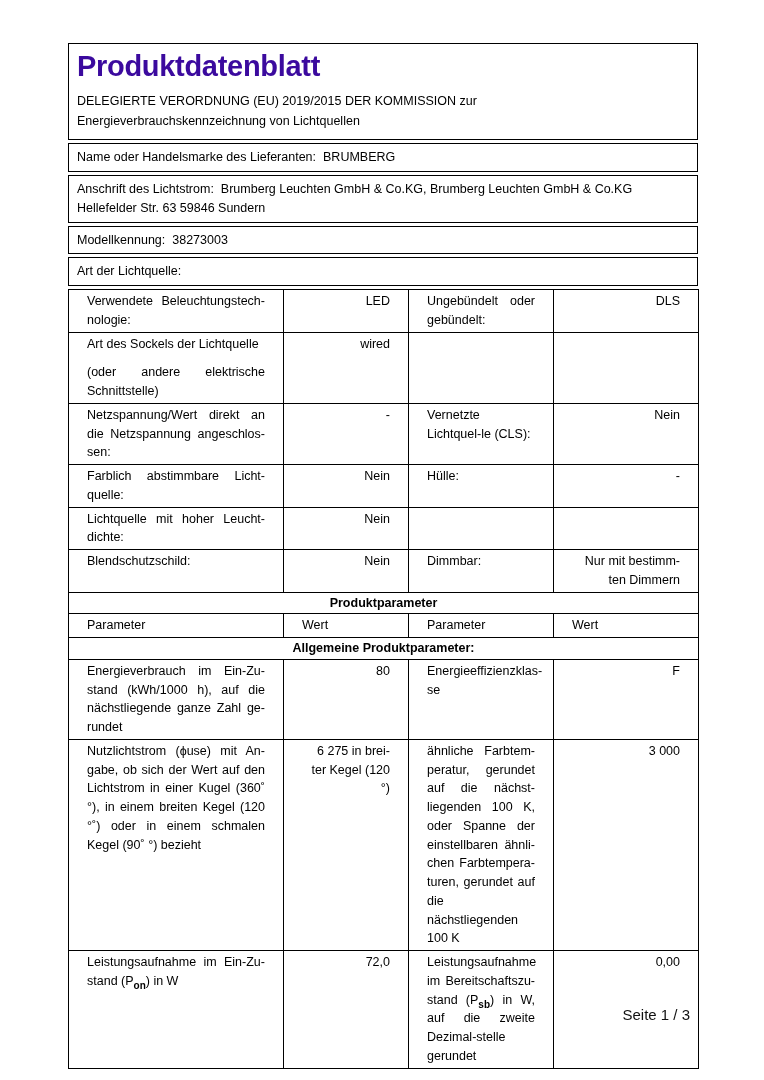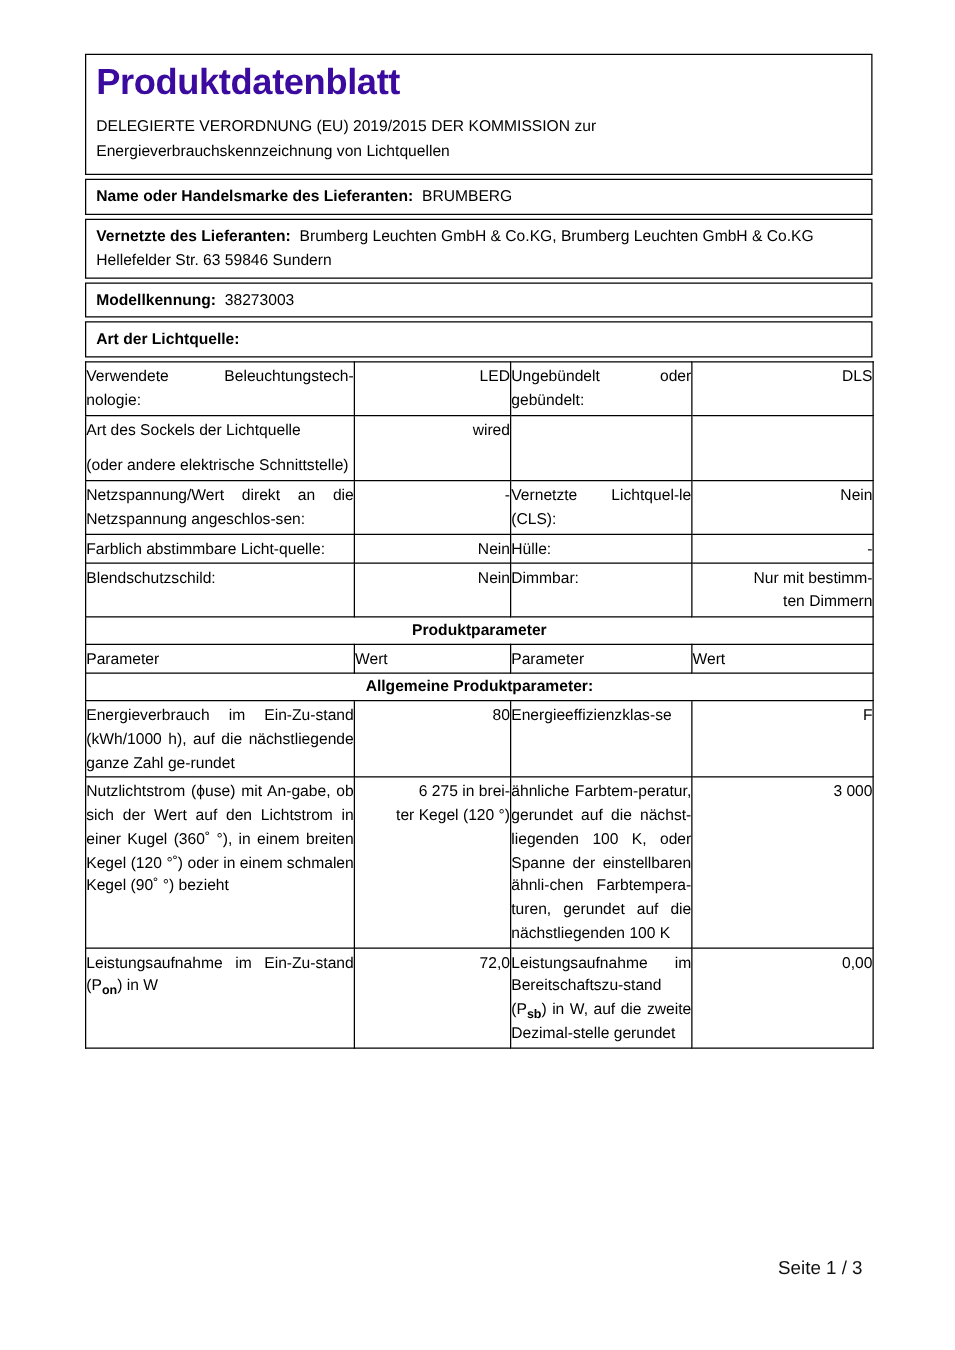--- a/index.html
+++ b/index.html
@@ -10,26 +10,26 @@
     font-family:"Liberation Sans","DejaVu Sans",sans-serif;
     font-size:12.5px; color:#000; overflow:hidden;
   }
   .content { position:absolute; left:68px; top:43px; width:630px; }
 
   .box { border:1.5px solid #000; margin-bottom:3px; padding:4px 8px; line-height:1.5; }
   .header-box { padding:4px 8px 8px; }
   .doc-title { font-size:29px; font-weight:700; color:var(--accent); line-height:1.2; margin:1px 0 7px; letter-spacing:-0.3px; }
   .subtitle-line { line-height:1.62; }
 
-  .label { font-weight:700; }
+  .label { font-weight:400; }
   .inline-value { margin-left:7px; }
 
   table.params { border-collapse:collapse; width:630px; table-layout:fixed; }
   table.params td {
-    border:1.5px solid #000; padding:2px 0; vertical-align:top; line-height:1.5;
+    border:1.5px solid #000; padding:2px 18px; vertical-align:top; line-height:1.5;
   }
   td.param { text-align:justify; }
   td.val { text-align:right; white-space:pre-line; }
   tr.band td { text-align:center; font-weight:700; padding:1px 6px; }
   tr.colhead td { text-align:left; }
   .p2gap { margin-top:10px; }
   sub { font-size:10px; line-height:0;font-weight:bold; }
 
   .footer {
     position:absolute; top:1006px; right:74px; font-size:15px; color:#111;
@@ -47,21 +47,21 @@
         <div class="subtitle-line">DELEGIERTE VERORDNUNG (EU) 2019/2015 DER KOMMISSION zur</div>
         <div class="subtitle-line">Energieverbrauchskennzeichnung von Lichtquellen</div>
       </div>
     </div>
 
     <div class="box">
       <span class="label">Name oder Handelsmarke des Lieferanten:</span><span class="inline-value">BRUMBERG</span>
     </div>
 
     <div class="box">
-      <span class="label">Vernetzte des Lieferanten:</span><span class="inline-value">Brumberg Leuchten GmbH &amp; Co.KG, Brumberg Leuchten GmbH &amp; Co.KG Hellefelder Str. 63 59846 Sundern</span>
+      <span class="label">Anschrift des Lichtstrom:</span><span class="inline-value">Brumberg Leuchten GmbH &amp; Co.KG, Brumberg Leuchten GmbH &amp; Co.KG Hellefelder Str. 63 59846 Sundern</span>
     </div>
 
     <div class="box">
       <span class="label">Modellkennung:</span><span class="inline-value">38273003</span>
     </div>
 
     <div class="box">
       <span class="label">Art der Lichtquelle:</span>
     </div>
 
@@ -93,20 +93,26 @@
         <td class="param">Netzspannung/Wert direkt an die Netzspannung angeschlos-sen:</td>
         <td class="val">-</td>
         <td class="param">Vernetzte Lichtquel-le (CLS):</td>
         <td class="val">Nein</td>
       </tr>
       <tr>
         <td class="param">Farblich abstimmbare Licht-quelle:</td>
         <td class="val">Nein</td>
         <td class="param">Hülle:</td>
         <td class="val">-</td>
+      </tr>
+      <tr>
+        <td class="param">Lichtquelle mit hoher Leucht-dichte:</td>
+        <td class="val">Nein</td>
+        <td class="param"></td>
+        <td class="val"></td>
       </tr>
       <tr>
         <td class="param">Blendschutzschild:</td>
         <td class="val">Nein</td>
         <td class="param">Dimmbar:</td>
         <td class="val">Nur mit bestimm-
 ten Dimmern</td>
       </tr>
 
       <tr class="band">

